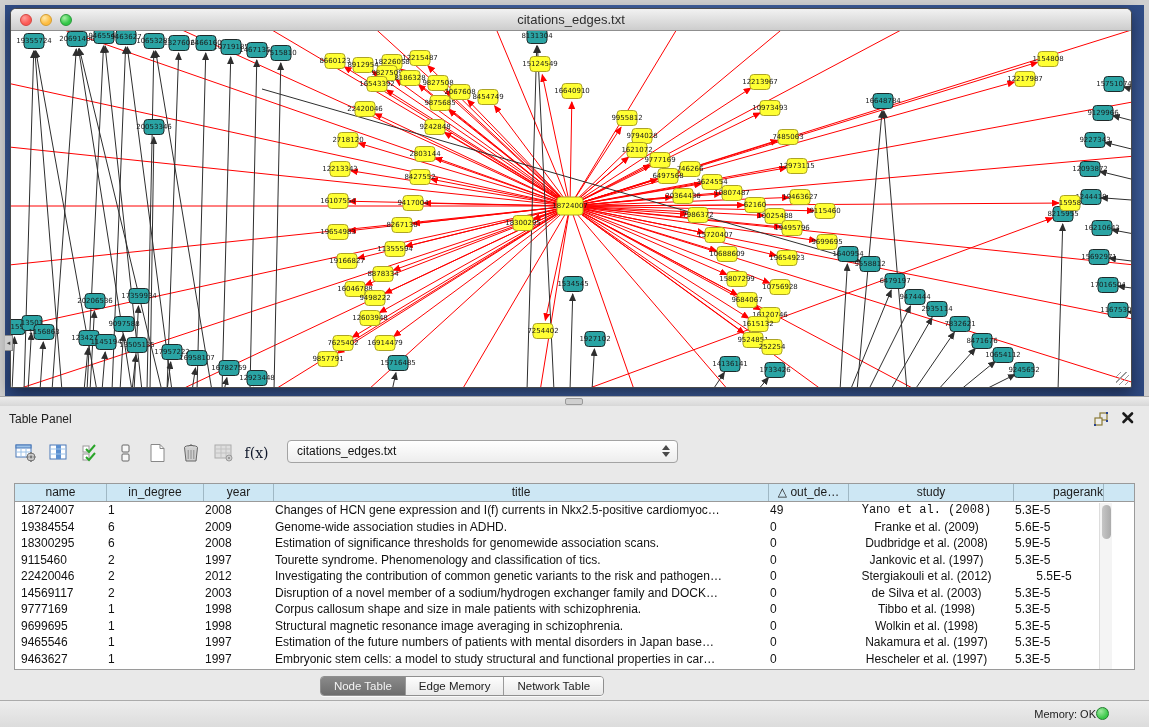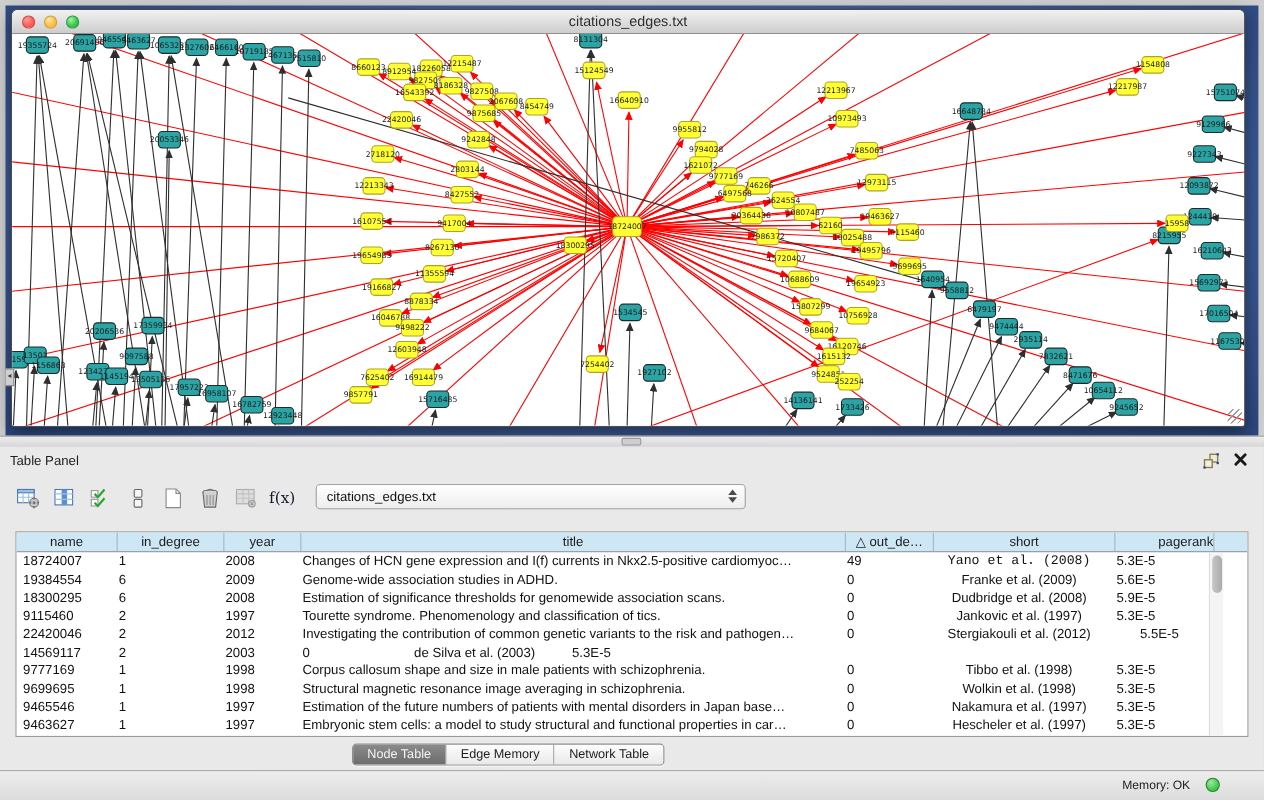--- a/index.html
+++ b/index.html
@@ -76,21 +76,21 @@
   .seg { display:flex; border:1px solid #8f8f8f; border-radius:4px; overflow:hidden;
     height:20px; box-shadow:0 1px 0 rgba(255,255,255,.7); }
   .seg-btn { font-size:11.5px; padding:0 13px; line-height:19px; color:#1c1c1c;
     background:linear-gradient(#fdfdfd,#e9e9e9); border-right:1px solid #9a9a9a; cursor:pointer; }
   .seg-btn:last-child { border-right:none; }
   .seg-btn.selected { background:linear-gradient(#8a8a8a,#6d6d6d); color:#f4f4f4; }
 
   .status-bar { position:absolute; left:0; bottom:0; width:1149px; height:27px;
     background:linear-gradient(#ededed,#dcdcdc); border-top:1px solid #ababab; }
   .memory { position:absolute; right:40px; top:6px; font-size:11px; color:#222;
-    display:flex; align-items:center; gap:14px; }
+    display:flex; align-items:center; gap:0; }
   .mem-dot { width:13px; height:13px; border-radius:50%;
     background:radial-gradient(circle at 35% 30%, #9fe89f, #3cc94a 65%);
     border:1px solid #1f7d2c; }
 </style>
 </head>
 <body>
 
 <div class="app-top">
   <div class="desktop">
     <div class="graph-window">
@@ -844,21 +844,21 @@
     </div>
   </div>
 
   <div class="dtable">
     <div class="thead" id="thead">
         <div class="th" style="width: 92px;">name</div>
         <div class="th" style="width: 97px;">in_degree</div>
         <div class="th" style="width: 70px;">year</div>
         <div class="th" style="width: 495px;">title</div>
         <div class="th" style="width: 80px;">△ out_de…</div>
-        <div class="th" style="width: 165px;">short</div>
+        <div class="th" style="width: 165px;">study</div>
         <div class="th" style="width: 90px; text-align: right;">pagerank</div>
       </div>
     <div id="tbody">
         <div class="tr">
           <div class="td" style="width: 87px; text-align: left;">18724007</div>
           <div class="td" style="width: 97px; text-align: left;">1</div>
           <div class="td" style="width: 70px; text-align: left;">2008</div>
           <div class="td" style="width: 495px; text-align: left;">Changes of HCN gene expression and I(f) currents in Nkx2.5-positive cardiomyoc…</div>
           <div class="td" style="width: 80px; text-align: left;">49</div>
           <div class="td" style="width: 165px; text-align: center; font-family: Liberation Mono, monospace;">Yano et al. (2008)</div>
@@ -897,20 +897,21 @@
           <div class="td" style="width: 70px; text-align: left;">2012</div>
           <div class="td" style="width: 495px; text-align: left;">Investigating the contribution of common genetic variants to the risk and pathogen…</div>
           <div class="td" style="width: 80px; text-align: left;">0</div>
           <div class="td" style="width: 165px; text-align: center;">Stergiakouli et al. (2012)</div>
           <div class="td" style="width: 90px; text-align: center;">5.5E-5</div>
         </div>
         <div class="tr">
           <div class="td" style="width: 87px; text-align: left;">14569117</div>
           <div class="td" style="width: 97px; text-align: left;">2</div>
           <div class="td" style="width: 70px; text-align: left;">2003</div>
+          <div class="td" style="width: 495px; text-align: left;">Disruption of a novel member of a sodium/hydrogen exchanger family and DOCK…</div>
           <div class="td" style="width: 80px; text-align: left;">0</div>
           <div class="td" style="width: 165px; text-align: center;">de Silva et al. (2003)</div>
           <div class="td" style="width: 90px; text-align: left;">5.3E-5</div>
         </div>
         <div class="tr">
           <div class="td" style="width: 87px; text-align: left;">9777169</div>
           <div class="td" style="width: 97px; text-align: left;">1</div>
           <div class="td" style="width: 70px; text-align: left;">1998</div>
           <div class="td" style="width: 495px; text-align: left;">Corpus callosum shape and size in male patients with schizophrenia.</div>
           <div class="td" style="width: 80px; text-align: left;">0</div>

